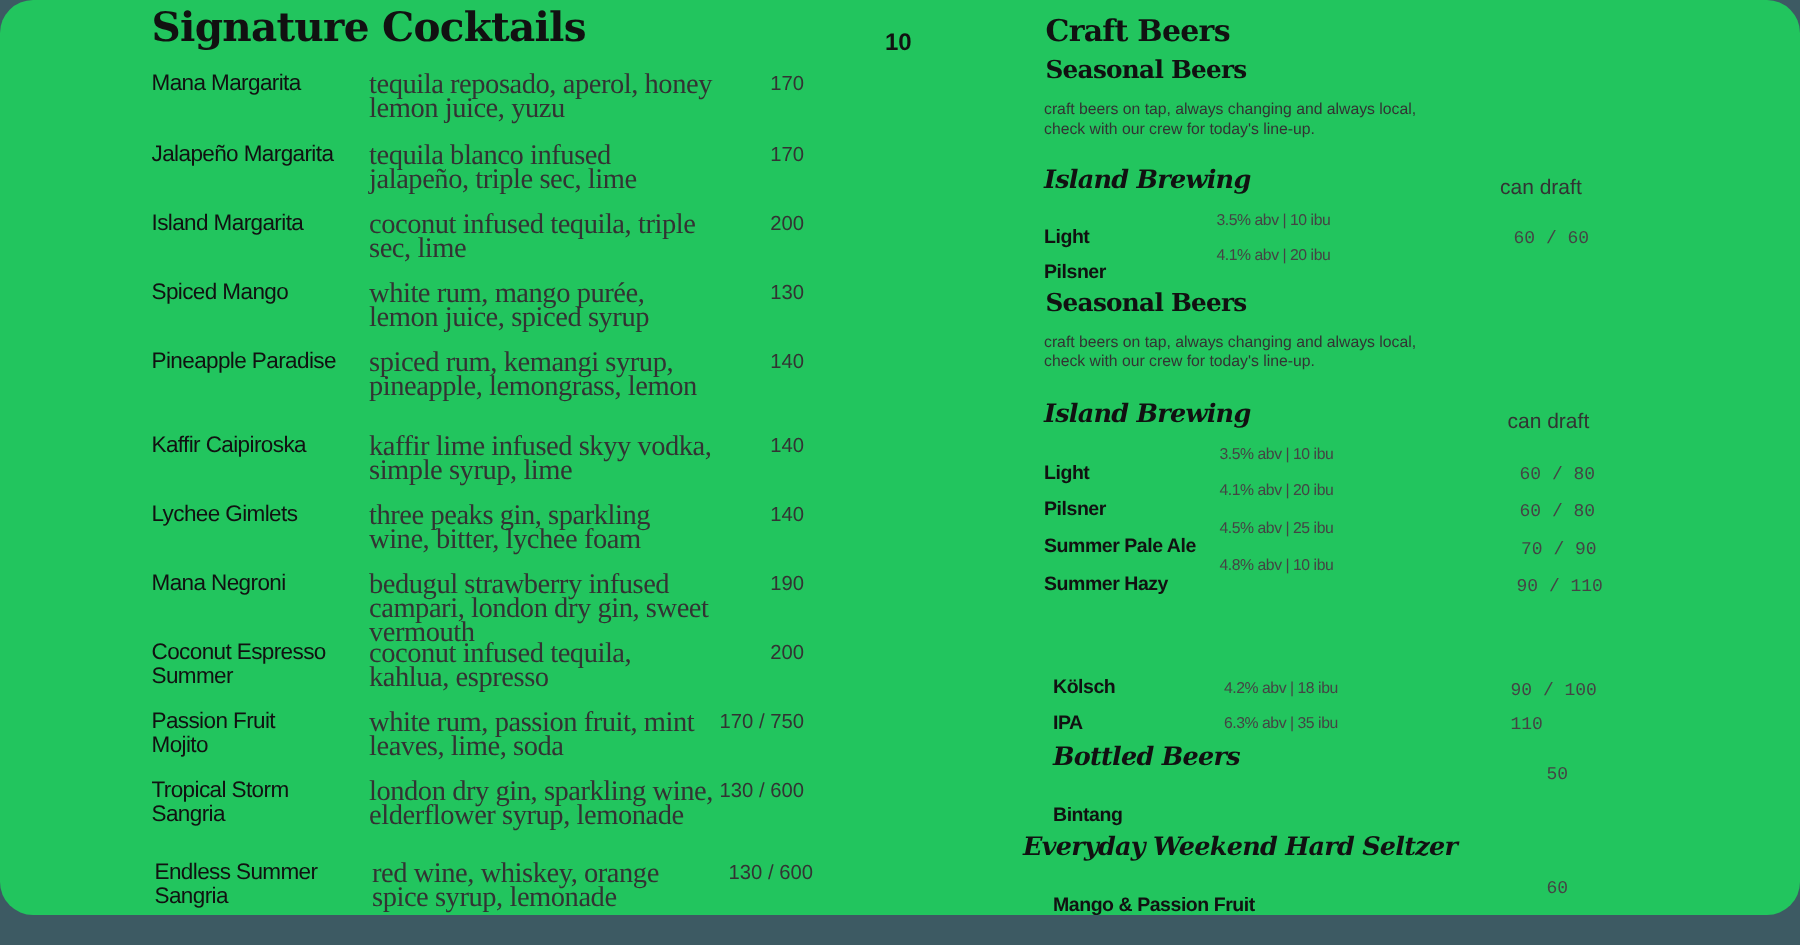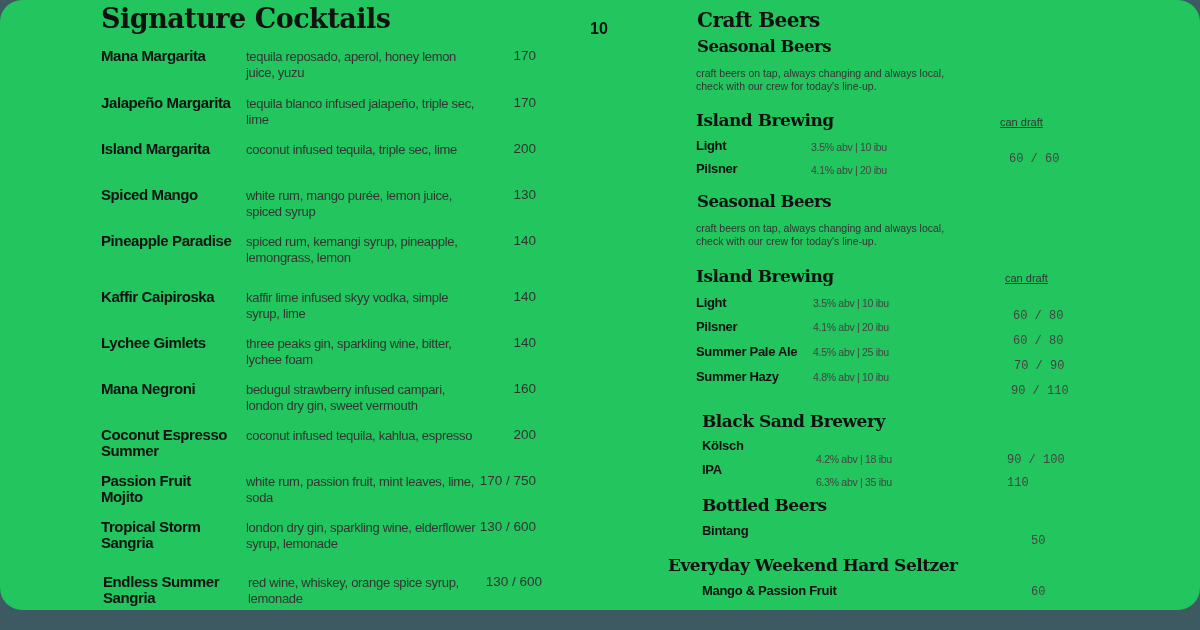--- a/index.html
+++ b/index.html
@@ -14,33 +14,33 @@
     background: #22c55e;
     border-radius: 22px;
     overflow: hidden;
   }
   .serif { font-family: "DejaVu Serif", "Liberation Serif", serif; font-weight: bold; letter-spacing: -0.5px; }
   .abs { position: absolute; white-space: nowrap; }
 
   
   .left-title { left: 101px; top: 3px; font-size: 27px; }
   .ck { position: absolute; left: 101px; width: 440px; }
-  .ck-name { position: absolute; left: 0; top: 0; width: 145px; font-weight: bold; font-size: 15px; line-height: 16px; letter-spacing: -0.4px; }
-  .ck-desc { position: absolute; left: 145px; top: 1px; width: 230px; font-size: 13px; line-height: 16px; color: #333; letter-spacing: -0.3px; }
+  .ck-name { position: absolute; left: 0; top: 0; width: 145px; font-weight: normal; font-size: 15px; line-height: 16px; letter-spacing: -0.4px; }
+  .ck-desc { position: absolute; left: 145px; top: 1px; width: 230px; font-size: 19px; line-height: 16px; color: #333; letter-spacing: -0.3px; font-family: Liberation Serif, serif; }
   .ck-price { position: absolute; right: 5px; top: 0; font-size: 13.5px; color: #333; text-align: right; }
 
   .page-number { left: 590px; top: 20px; font-weight: bold; font-size: 16px; }
 
   
   .craft-title { left: 697px; top: 8px; font-size: 20px; }
   .sub-title { font-size: 16.5px; }
   .blurb { font-size: 10.5px; line-height: 13px; color: #333; white-space: normal; width: 260px; }
-  .brew-title { font-size: 17px; }
-  .cand { font-size: 11px; color: #333; text-decoration: underline; }
-  .beer-name { font-weight: bold; font-size: 13px; letter-spacing: -0.3px; }
+  .brew-title { font-size: 17px; font-style: italic; }
+  .cand { font-size: 14px; color: #333; }
+  .beer-name { font-weight: bold; font-size: 13px; letter-spacing: -0.3px; margin-top: 12px; }
   .beer-abv { font-size: 10.5px; color: #444; letter-spacing: -0.3px; }
   .beer-price { font-size: 12px; color: #444; font-family: Liberation Mono, monospace; }
 </style>
 </head>
 <body>
 
 <div class="page">
 
   <div class="abs serif left-title">Signature Cocktails</div>
 
@@ -75,21 +75,21 @@
     <div class="ck-price">140</div>
   </div>
   <div class="ck" style="top:335px">
     <div class="ck-name">Lychee Gimlets</div>
     <div class="ck-desc">three peaks gin, sparkling wine, bitter, lychee foam</div>
     <div class="ck-price">140</div>
   </div>
   <div class="ck" style="top:381px">
     <div class="ck-name">Mana Negroni</div>
     <div class="ck-desc">bedugul strawberry infused campari, london dry gin, sweet vermouth</div>
-    <div class="ck-price">160</div>
+    <div class="ck-price">190</div>
   </div>
   <div class="ck" style="top:427px">
     <div class="ck-name" style="width:150px">Coconut Espresso Summer</div>
     <div class="ck-desc">coconut infused tequila, kahlua, espresso</div>
     <div class="ck-price">200</div>
   </div>
   <div class="ck" style="top:473px">
     <div class="ck-name" style="width:110px">Passion Fruit Mojito</div>
     <div class="ck-desc">white rum, passion fruit, mint leaves, lime, soda</div>
     <div class="ck-price">170 / 750</div>
@@ -133,31 +133,30 @@
   <div class="abs beer-price" style="left:1013px; top:334px">60 / 80</div>
 
   <div class="abs beer-name" style="left:696px; top:344px">Summer Pale Ale</div>
   <div class="abs beer-abv" style="left:813px; top:346px">4.5% abv | 25 ibu</div>
   <div class="abs beer-price" style="left:1014px; top:359px">70 / 90</div>
 
   <div class="abs beer-name" style="left:696px; top:369px">Summer Hazy</div>
   <div class="abs beer-abv" style="left:813px; top:371px">4.8% abv | 10 ibu</div>
   <div class="abs beer-price" style="left:1011px; top:384px">90 / 110</div>
 
-  <div class="abs serif brew-title" style="left:702px; top:411px">Black Sand Brewery</div>
   <div class="abs beer-name" style="left:702px; top:438px">Kölsch</div>
   <div class="abs beer-abv" style="left:816px; top:453px">4.2% abv | 18 ibu</div>
   <div class="abs beer-price" style="left:1007px; top:453px">90 / 100</div>
   <div class="abs beer-name" style="left:702px; top:462px">IPA</div>
   <div class="abs beer-abv" style="left:816px; top:476px">6.3% abv | 35 ibu</div>
   <div class="abs beer-price" style="left:1007px; top:476px">110</div>
 
   <div class="abs serif brew-title" style="left:702px; top:495px">Bottled Beers</div>
   <div class="abs beer-name" style="left:702px; top:523px">Bintang</div>
-  <div class="abs beer-price" style="left:1031px; top:534px">50</div>
+  <div class="abs beer-price" style="left:1031px; top:509px">50</div>
 
-  <div class="abs serif brew-title" style="left:668px; top:555px">Everyday Weekend Hard Seltzer</div>
+  <div class="abs serif brew-title" style="left:682px; top:555px">Everyday Weekend Hard Seltzer</div>
   <div class="abs beer-name" style="left:702px; top:583px">Mango &amp; Passion Fruit</div>
   <div class="abs beer-price" style="left:1031px; top:585px">60</div>
   <div class="abs beer-name" style="left:702px; top:607px">Lime &amp; Soda</div>
   <div class="abs beer-price" style="left:1031px; top:609px">60</div>
 
 </div>
 
 </body></html>

